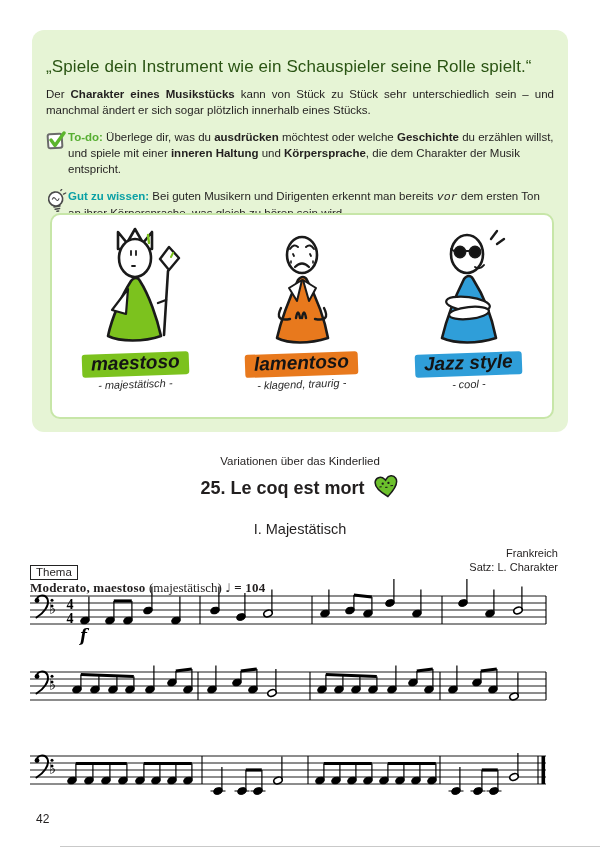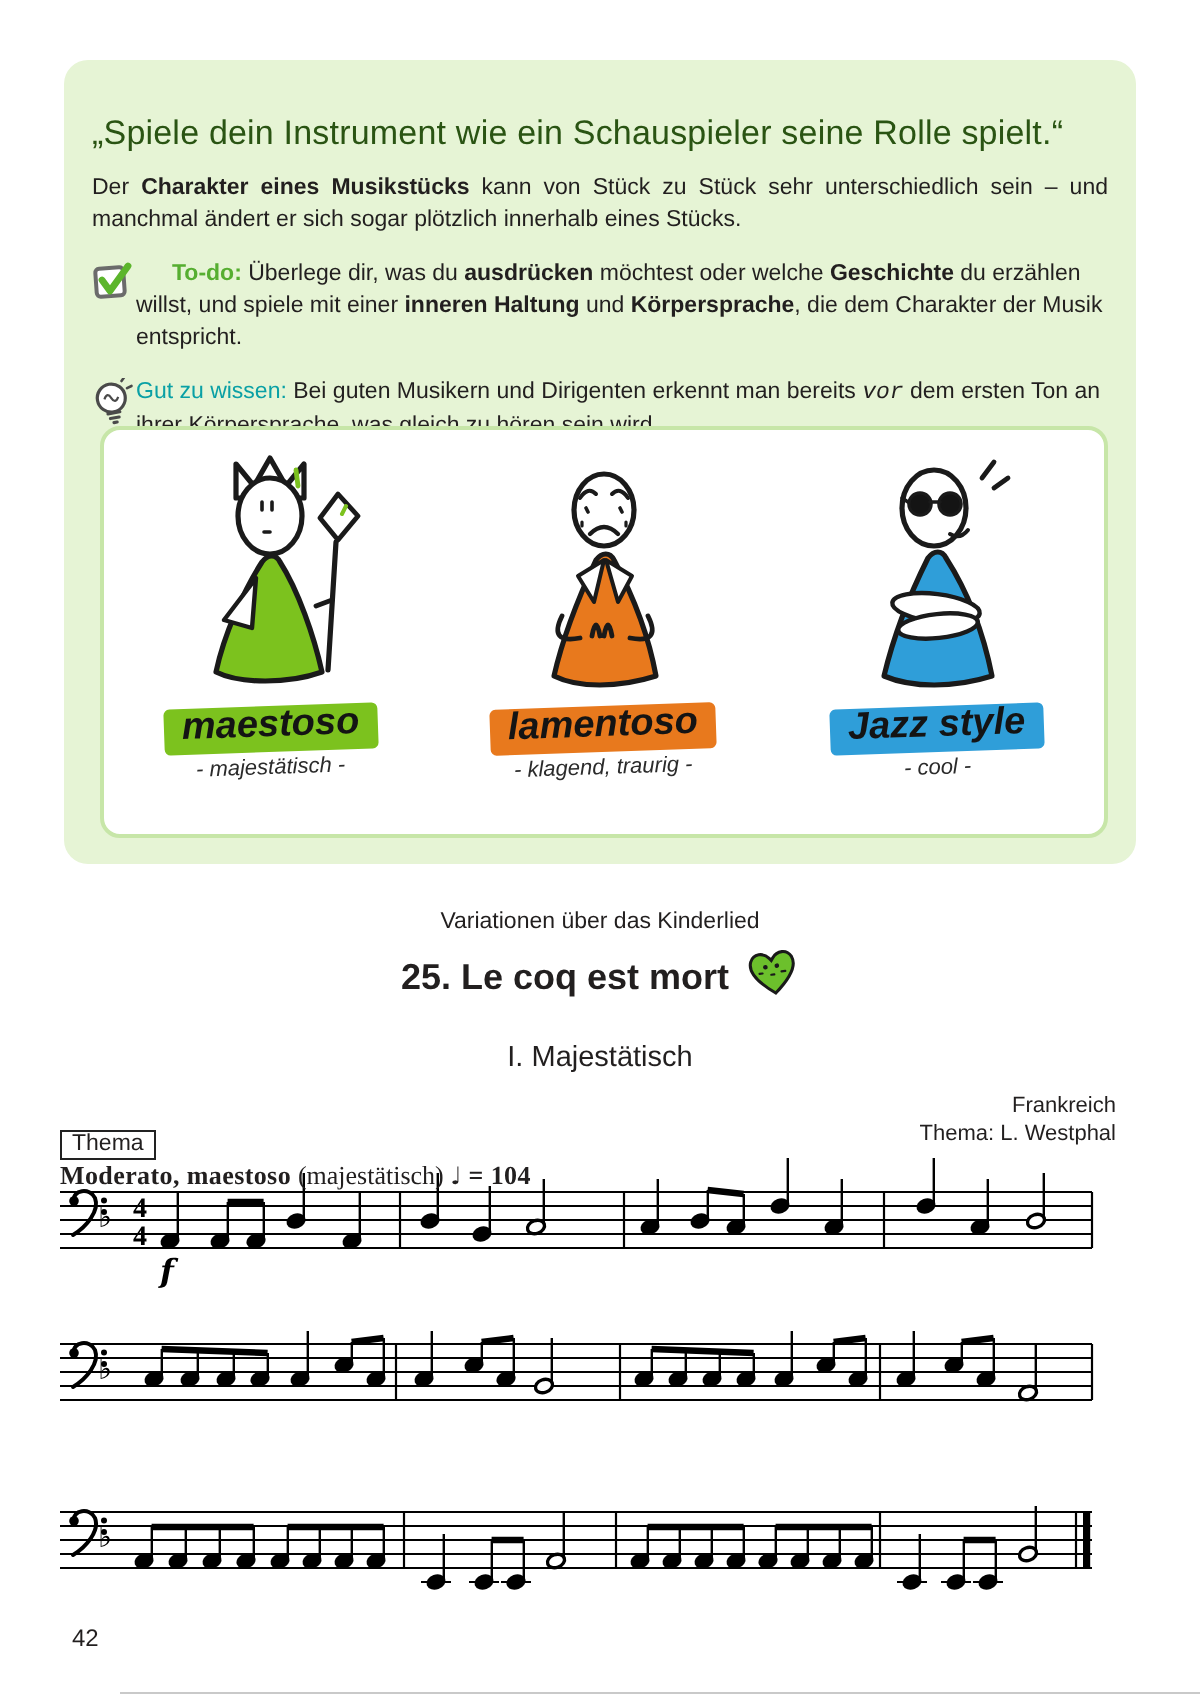--- a/index.html
+++ b/index.html
@@ -17,22 +17,22 @@
     margin:27px 14px 0;font-size:17px;color:#2a5413;letter-spacing:.1px;
   }
   .intro-para{
     margin:9px 14px 0;font-size:11.5px;line-height:1.42;text-align:justify;
   }
   .note-row{
     display:flex;margin:10px 14px 0;font-size:11.5px;line-height:1.42;
   }
   .note-icon{width:22px;flex:none;padding-top:1px;}
   .note-text{flex:1;}
-  .todo-label{color:#56ae31;font-weight:bold;margin-left:18px;}
-  .wissen-label{color:#0aa0a5;font-weight:normal;}
+  .todo-label{color:#56ae31;font-weight:bold;}
+  .wissen-label{color:#0aa0a5;font-weight:bold;}
   
   .figures-box{
     left:50px;top:213px;width:500px;height:202px;background:#ffffff;
     border:2px solid #c7e6a8;border-radius:10px;display:flex;z-index:2;
   }
   .fig-col{flex:1;display:flex;flex-direction:column;align-items:center;padding-top:8px;}
   .fig-art{width:150px;height:130px;flex:none;}
   .fig-strip{
     margin-top:0;padding:0 9px 2px;border-radius:3px;transform:rotate(-2deg);
     font-size:19px;font-weight:bold;font-style:italic;color:#141414;line-height:1.1;
@@ -157,21 +157,21 @@
       <circle cx="10.5" cy="9.5" r="1.2" fill="#1a1a1a"></circle>
       <circle cx="16.5" cy="9.5" r="1.2" fill="#1a1a1a"></circle>
       <path d="M7,12.5 L8.6,12.5 M18.5,12.8 L20.5,12.8 M13,13.8 L14.6,13.8" stroke="#1a1a1a" stroke-width="1.1" stroke-linecap="round"></path>
     </g>
   </svg></span>
 </div>
 <div class="abs song-movement">I. Majestätisch</div>
 
 <div class="abs credits">
   <div>Frankreich</div>
-  <div>Thema: L. Westphal</div>
+  <div>Satz: L. Charakter</div>
 </div>
 
 <div class="abs thema-row">
   <span class="thema-box">Thema</span>
   <span class="tempo"><b>Moderato, maestoso </b><span>(majestätisch) </span><span class="notesym">♩</span><b> = 104</b></span>
 </div>
 
 <svg class="abs music" id="music-svg" viewBox="0 0 600 849" width="600" height="849">
     <line x1="30" y1="596" x2="546" y2="596" stroke="#000" stroke-width="0.9"></line>
     <line x1="30" y1="603" x2="546" y2="603" stroke="#000" stroke-width="0.9"></line>

